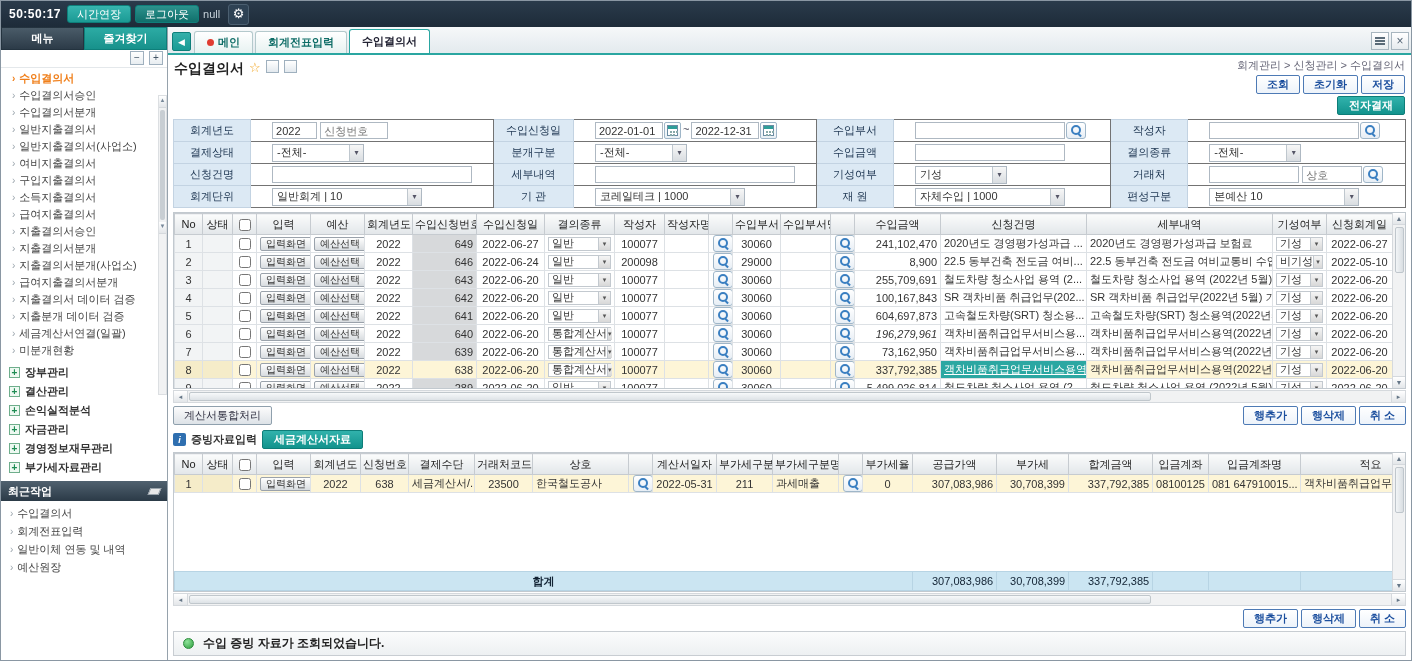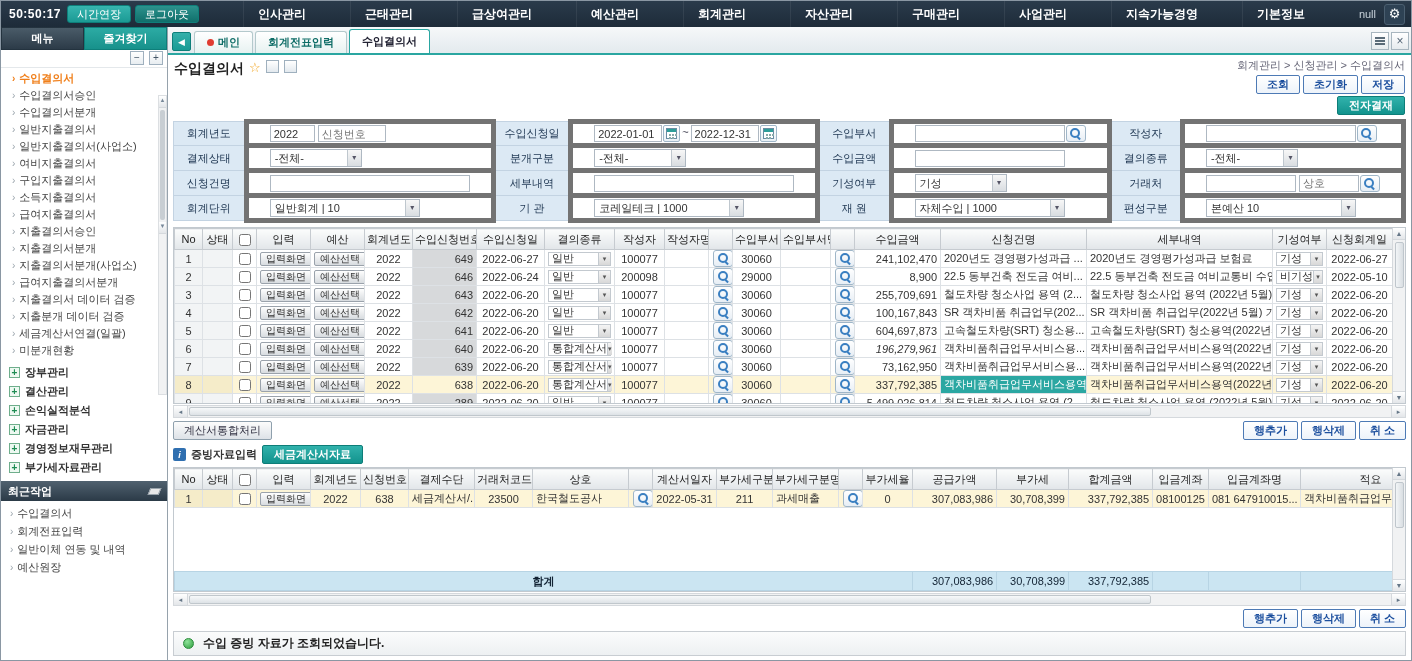--- a/index.html
+++ b/index.html
@@ -66,21 +66,21 @@
   .ph-right { display:flex; flex-direction:column; align-items:flex-end; gap:2px; }
   .breadcrumb { color:#667; font-size:11px; }
   .btn-row { display:flex; gap:3px; }
   .btn-blue { height:19px; padding:0 10px; background:linear-gradient(#ffffff,#edf3fa); border:1px solid #4d7ab5; border-radius:2px; color:#1c4f9e; font-size:11px; font-weight:bold; cursor:pointer; font-family:inherit; }
   .btn-teal { height:19px; padding:0 11px; background:linear-gradient(#31b2ac,#12938d); border:1px solid #0d7d78; border-radius:2px; color:#fff; font-size:11px; font-weight:bold; cursor:pointer; font-family:inherit; }
   .btn-gray { height:19px; padding:0 10px; background:linear-gradient(#fcfcfc,#dde2e7); border:1px solid #8fa0ad; border-radius:2px; color:#334; font-size:11px; cursor:pointer; font-family:inherit; }
 
   
   .filter-table { border-collapse:collapse; table-layout:fixed; margin:3px 5px 4px 5px; }
   .flabel { background:#dcE9f4; background:#dce9f4; border:1px solid #c3d3e2; text-align:center; color:#223a55; height:22px; overflow:hidden; white-space:nowrap; }
-  .ffield { border:5px solid #737373; background:#fff; padding:1px 21px; height:22px; white-space:nowrap; overflow:hidden; }
+  .ffield { border:1px solid #737373; background:#fff; padding:1px 21px; height:22px; white-space:nowrap; overflow:hidden; }
   .inp { height:17px; border:1px solid #aeb8c2; font-size:11px; padding:0 3px; font-family:inherit; color:#333; vertical-align:middle; }
   .w45{width:45px}.w50{width:50px}.w60{width:60px}.w68{width:68px}.w90{width:90px}.w110{width:92px}.w120{width:120px}.w150{width:150px}.w200{width:200px}
   .sel { display:inline-flex; align-items:center; justify-content:space-between; height:18px; border:1px solid #aeb8c2; background:#fff; padding-left:4px; vertical-align:middle; cursor:pointer; }
   .sel-txt { color:#333; }
   .sel-arr { width:14px; height:16px; background:linear-gradient(#f7f7f7,#d9dde1); border-left:1px solid #bfc7ce; font-size:8px; line-height:16px; text-align:center; color:#556; }
   .tilde { margin:0 2px; color:#445; }
   .cal-btn { width:17px; height:17px; border:1px solid #9fb6c8; background:linear-gradient(#fff,#e9f0f5); border-radius:2px; cursor:pointer; vertical-align:middle; display:inline-flex; align-items:center; justify-content:center; margin-left:1px; }
   .cal { width:11px; height:11px; border:1px solid #6a8ca3; background:#fff; position:relative; display:block; }
   .cal::before { content:''; position:absolute; left:0; right:0; top:0; height:3px; background:#2e9e99; }
   .cal::after { content:''; position:absolute; left:2px; top:5px; width:2px; height:2px; background:#8aa; box-shadow:3px 0 #8aa,6px 0 #8aa,0 3px #8aa,3px 3px #8aa; }
@@ -96,21 +96,21 @@
   .evi-space { flex:1; background:#fff; }
   .grid { border-collapse:collapse; table-layout:fixed; font-size:11px; background:#fff; }
   .grid th { background:linear-gradient(#fbfcfc,#e2e6e9); border:1px solid #c6cbd0; height:21px; font-weight:normal; color:#222; padding:0 2px; overflow:hidden; white-space:nowrap; }
   .grid td { border:1px solid #dde1e5; height:17px; padding:0 3px; overflow:hidden; white-space:nowrap; color:#333; }
   .c-rowno { background:#f2f4f5; text-align:center; color:#555; }
   .c-status { background:#f2f4f5; }
   .c-center { text-align:center; }
   .c-gray { background:#d7d9db; text-align:right;margin-left:40px; }
   .sel-row td { background:#fdf5d7; }
   .sel-row td.c-rowno, .sel-row td.c-status { background:#f5ecc9; }
-  .sel-row td.cell-hl { background:#2ba7a2; color:#fff; }
+  .sel-row td.cell-hl { background:#2ba7a2; color:#fff;text-decoration:underline; }
   .cb { width:12px; height:12px; margin:0; vertical-align:middle; }
   .cell-btn { height:14px; line-height:11px; font-size:10px; padding:0 5px; border:1px solid #9aa2ab; border-radius:2px; background:linear-gradient(#fefefe,#d8dce0); color:#333; cursor:pointer; font-family:inherit; }
   .cell-sel { display:flex; align-items:center; justify-content:space-between; height:14px; border:1px solid #c3c9cf; background:#fff; padding-left:3px; cursor:pointer; }
   .cs-arr { width:12px; height:12px; background:linear-gradient(#f5f5f5,#d8d8d8); border-left:1px solid #c3c9cf; font-size:7px; line-height:12px; text-align:center; color:#555; }
   .total-table td { background:#cbe5f2; height:19px; border:1px solid #b7d4e4; color:#123; }
   .total-table .t-label { text-align:center; font-weight:bold; }
 
   .vscroll { position:absolute; right:0; top:0; bottom:0; width:13px; background:#f1f2f3; border-left:1px solid #d5d9dd; display:flex; flex-direction:column; align-items:center; }
   .vs-btn { font-size:7px; color:#678; line-height:12px; height:12px; width:100%; text-align:center; background:linear-gradient(#fff,#e3e6e9); border-bottom:1px solid #d5d9dd; cursor:pointer; }
   .vs-btn.bot { border-top:1px solid #d5d9dd; border-bottom:none; margin-top:auto; }
@@ -131,33 +131,20 @@
   .status-dot { width:11px; height:11px; border-radius:50%; background:radial-gradient(circle at 35% 30%,#8fe39a,#2e9e3e); border:1px solid #2c8c3c; }
   .status-msg { font-weight:bold; font-size:12px; color:#222; }
 </style>
 </head>
 <body>
 
 <div class="topbar">
   <span class="timer">50:50:17</span>
   <button class="tb-btn">시간연장</button>
   <button class="tb-btn dark">로그아웃</button>
-  <nav class="tb-menu">
-
-  <a class="tb-item">인사관리</a>
-      <a class="tb-item">근태관리</a>
-      <a class="tb-item">급상여관리</a>
-      <a class="tb-item">예산관리</a>
-      <a class="tb-item">회계관리</a>
-      <a class="tb-item">자산관리</a>
-      <a class="tb-item">구매관리</a>
-      <a class="tb-item">사업관리</a>
-      <a class="tb-item">지속가능경영</a>
-      <a class="tb-item">기본정보</a>
-    </nav>
   <span class="tb-user">null</span>
   <button class="tb-gear">⚙</button>
 </div>
 
 <div class="sidebar">
   <div class="sb-tabs">
     <button class="sb-tab menu">메뉴</button>
     <button class="sb-tab fav">즐겨찾기</button>
   </div>
   <div class="sb-tools">

